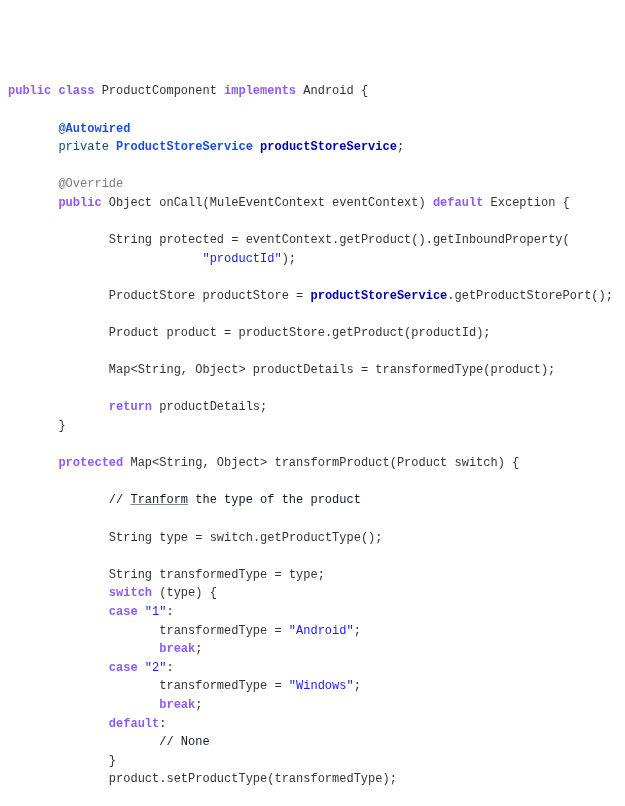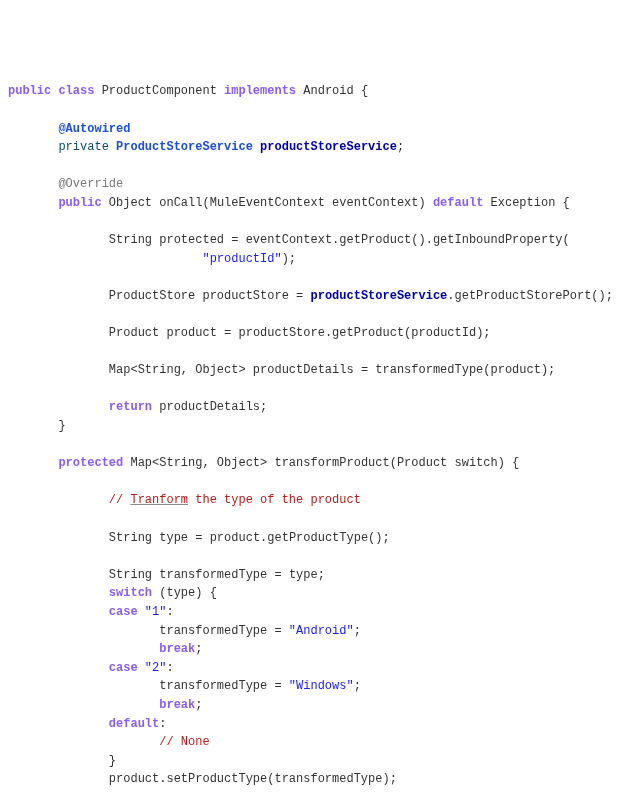--- a/index.html
+++ b/index.html
@@ -9,21 +9,21 @@
       font-family: Consolas, 'Courier New', monospace;
       font-size: 12px;
       line-height: 1.55;
       color: #333333;
       white-space: pre;
     }
     .kw { color: #8b5cf6; font-weight: bold; }
     .kw2 { color: #0c4a6e; font-weight: normal; }
     .str { color: #1a1aff; }
     .ann { color: #7a7a7a; }
-    .com { color: #b91c1c; text-align: center; }
+    .com { color: #0f172a; text-align: center; }
     .fld { color: #0000aa; font-weight: bold; }
     .cls { color: #1d4ed8; font-weight: bold; }
     .typo {
       text-decoration: underline;
       text-decoration-style: solid;
       text-decoration-color: #888;
     }
   </style>
 </head>
 <body>
@@ -47,21 +47,21 @@
 
               <span>Map</span><span>&lt;String, Object&gt;</span> <span>productDetails</span><span> = transformedType(product);</span>
 
               <span class="kw">return</span> <span>productDetails</span><span>;</span>
        <span>}</span>
 
        <span class="kw">protected</span> <span>Map</span><span>&lt;String, Object&gt;</span> <span>transformProduct</span><span>(Product switch) {</span>
 
               <span class="com"><span>// </span><span class="typo">Tranform</span><span> the type of the product</span></span>
 
-              <span>String</span> <span>type</span><span> = </span><span>product.getProductType();</span>
+              <span>String</span> <span>type</span><span> = </span><span>switch.getProductType();</span>
 
               <span>String</span> <span>transformedType</span><span> = type;</span>
               <span class="kw">switch</span><span> (</span><span>type</span><span>) {</span>
               <span class="kw">case</span> <span class="str">"1"</span><span>:</span>
                      <span>transformedType = </span><span class="str">"Android"</span><span>;</span>
                      <span class="kw">break</span><span>;</span>
               <span class="kw">case</span> <span class="str">"2"</span><span>:</span>
                      <span>transformedType = </span><span class="str">"Windows"</span><span>;</span>
                      <span class="kw">break</span><span>;</span>
               <span class="kw">default</span><span>:</span>

